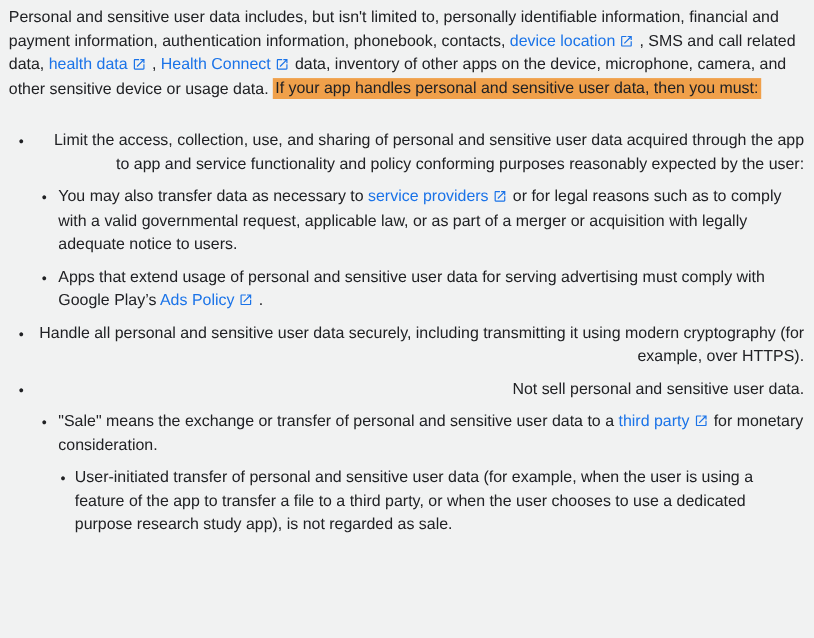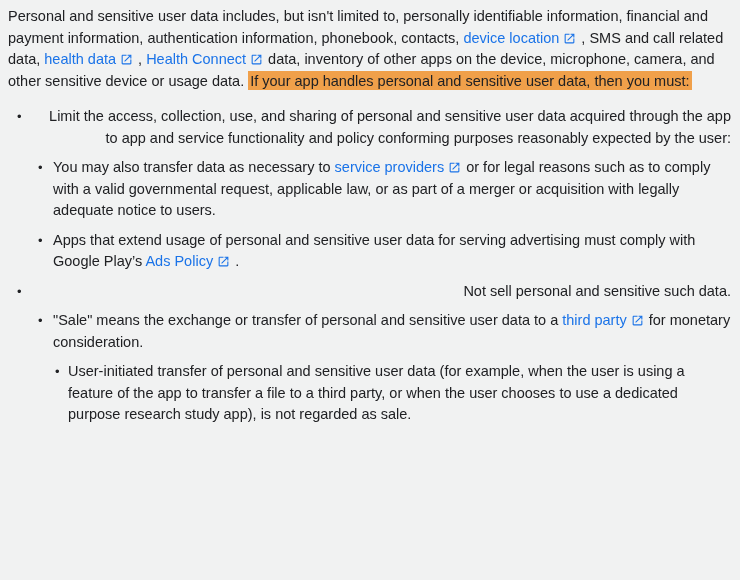--- a/index.html
+++ b/index.html
@@ -21,21 +21,21 @@
     line-height: 21.5px;
   }
   .doc { padding: 6px 9px 0 8px; }
   h1.page-title {
     font-size: 18.5px;
     line-height: 22px;
     font-weight: 700;
     margin: 0 0 13px 0;
     letter-spacing: 0.1px;
   }
-  p.intro { margin: 0 0 14px 0; }
+  p.intro { margin: 0 0 26px 0; }
   a.link {
     color: var(--link);
     text-decoration: none;
     cursor: pointer;
     white-space: normal;
   }
   .ext-icon {
     width: 13px;
     height: 13px;
     margin-left: 4px;
@@ -77,19 +77,20 @@
           <path d="M19 19H5V5h7V3H5c-1.11 0-2 .9-2 2v14c0 1.1.89 2 2 2h14c1.1 0 2-.9 2-2v-7h-2v7zM14 3v2h3.59l-9.83 9.83 1.41 1.41L19 6.41V10h2V3h-7z"></path>
         </svg></a> data, inventory of other apps on the device, microphone, camera, and other sensitive device or usage data. <span class="highlight">If your app handles personal and sensitive user data, then you must:</span></p>
   <ul class="req-list">
       <li class="lvl1">Limit the access, collection, use, and sharing of personal and sensitive user data acquired through the app to app and service functionality and policy conforming purposes reasonably expected by the user:</li>
       <li class="lvl2">You may also transfer data as necessary to <a class="link" href="#">service providers<svg viewBox="0 0 24 24" class="ext-icon">
             <path d="M19 19H5V5h7V3H5c-1.11 0-2 .9-2 2v14c0 1.1.89 2 2 2h14c1.1 0 2-.9 2-2v-7h-2v7zM14 3v2h3.59l-9.83 9.83 1.41 1.41L19 6.41V10h2V3h-7z"></path>
           </svg></a> or for legal reasons such as to comply with a valid governmental request, applicable law, or as part of a merger or acquisition with legally adequate notice to users.</li>
       <li class="lvl2">Apps that extend usage of personal and sensitive user data for serving advertising must comply with Google Play’s <a class="link" href="#">Ads Policy<svg viewBox="0 0 24 24" class="ext-icon">
             <path d="M19 19H5V5h7V3H5c-1.11 0-2 .9-2 2v14c0 1.1.89 2 2 2h14c1.1 0 2-.9 2-2v-7h-2v7zM14 3v2h3.59l-9.83 9.83 1.41 1.41L19 6.41V10h2V3h-7z"></path>
           </svg></a> .</li>
-      <li class="lvl1">Not sell personal and sensitive such data.</li>
+      <li class="lvl1">Handle all personal and sensitive user data securely, including transmitting it using modern cryptography (for example, over HTTPS).</li>
+      <li class="lvl1">Not sell personal and sensitive user data.</li>
       <li class="lvl2">"Sale" means the exchange or transfer of personal and sensitive user data to a <a class="link" href="#">third party<svg viewBox="0 0 24 24" class="ext-icon">
             <path d="M19 19H5V5h7V3H5c-1.11 0-2 .9-2 2v14c0 1.1.89 2 2 2h14c1.1 0 2-.9 2-2v-7h-2v7zM14 3v2h3.59l-9.83 9.83 1.41 1.41L19 6.41V10h2V3h-7z"></path>
           </svg></a> for monetary consideration.</li>
       <li class="lvl3">User-initiated transfer of personal and sensitive user data (for example, when the user is using a feature of the app to transfer a file to a third party, or when the user chooses to use a dedicated purpose research study app), is not regarded as sale.</li>
     </ul>
 </main>
 
 </body></html>

